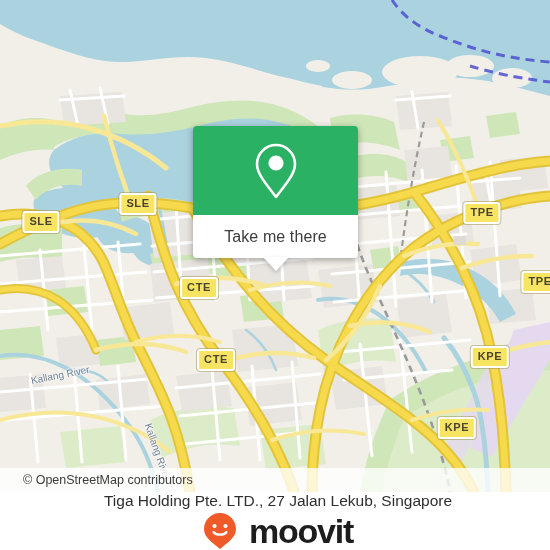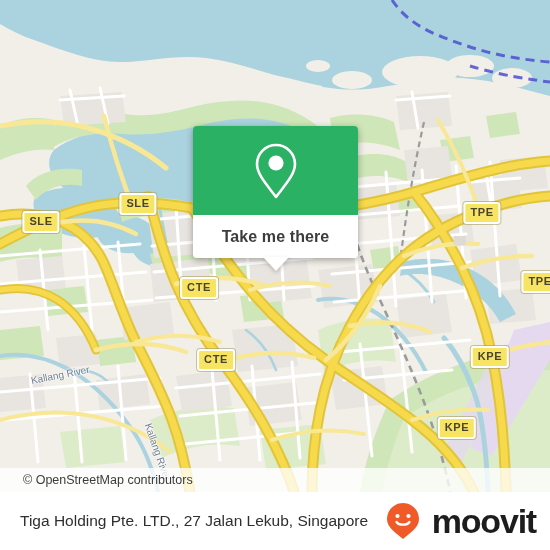--- a/index.html
+++ b/index.html
@@ -56,21 +56,21 @@
     height:89px;
     border-radius:4px 4px 0 0;
     display:flex;align-items:center;justify-content:center;
   }
   .pin-icon{display:block;}
   .callout-bottom{
     position:relative;
     background:#ffffff;
     border-radius:0 0 4px 4px;
     height:43px;
-    display:flex;align-items:center;justify-content:center;font-weight:bold;
+    display:flex;align-items:center;justify-content:center;
   }
   .callout-bottom .label{
     color:#3d3d3d;
     font-size:16px;
     letter-spacing:.1px;
   }
   .callout-tail{
     position:absolute;
     left:50%;bottom:-13px;
     margin-left:-13px;
@@ -99,20 +99,21 @@
   
   .footer{
     position:absolute;
     left:0;top:492px;
     width:550px;height:58px;
     background:#ffffff;
     display:flex;align-items:center;
     box-sizing:border-box;
     padding:0 14px 0 20px;
     z-index:50;
+    flex-direction:column;
   }
   .footer-title{
     color:#2f2f2f;
     font-size:15.5px;
     white-space:nowrap;
     flex:1 1 auto;
   }
   .brand{
     display:flex;align-items:center;gap:12px;
     flex:0 0 auto;

